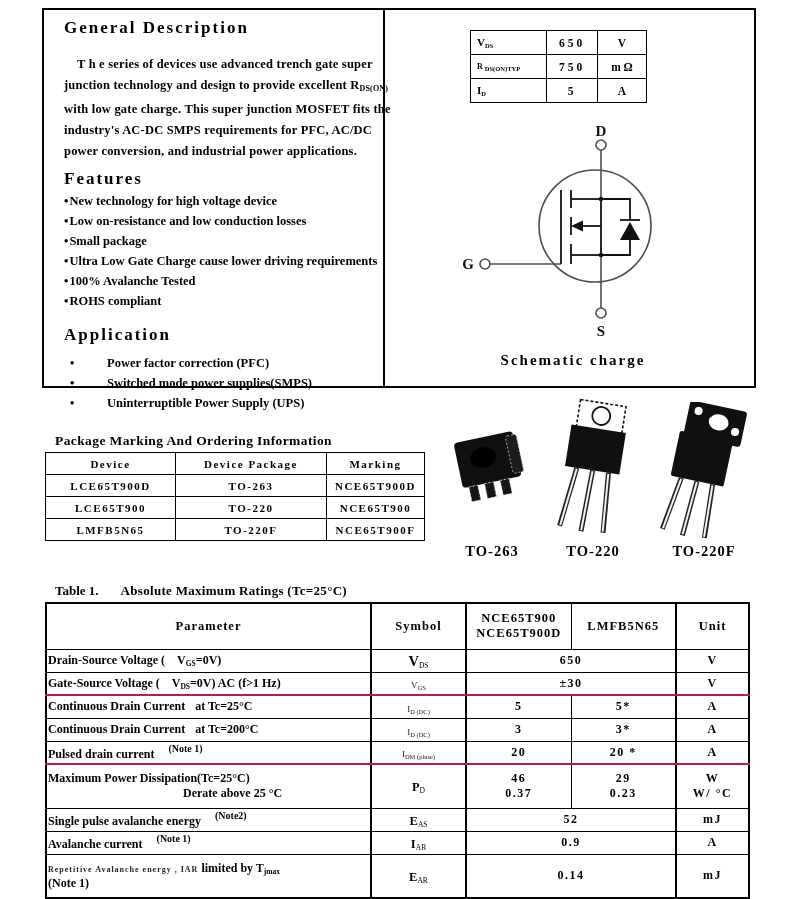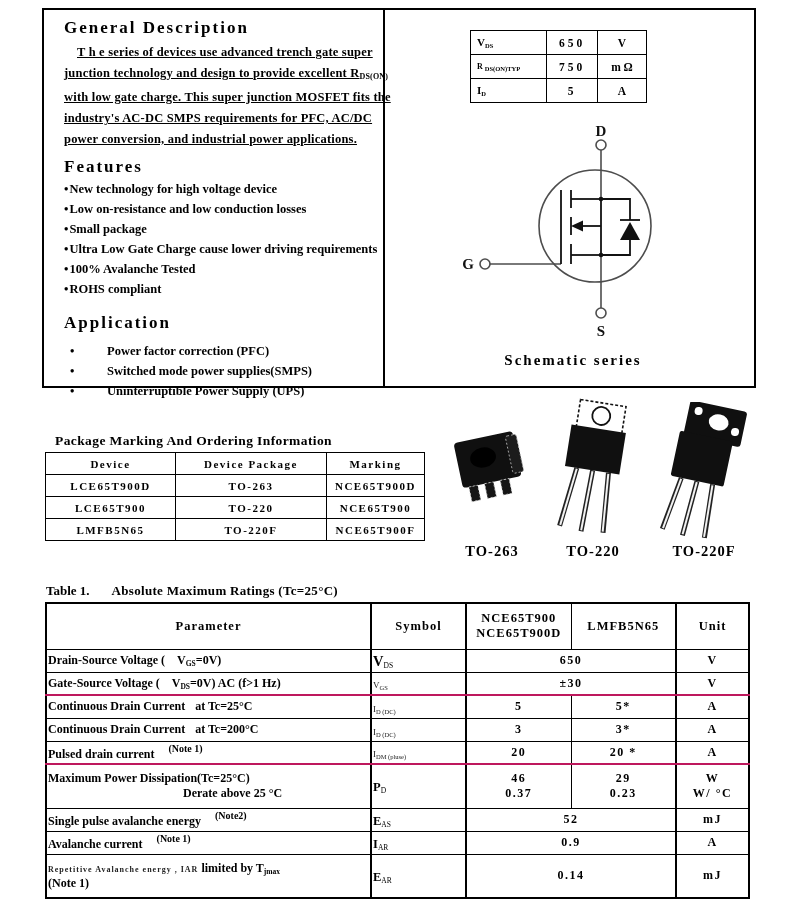--- a/index.html
+++ b/index.html
@@ -5,21 +5,21 @@
   html,body{margin:0;padding:0;background:#fff;}
   .page{position:relative;width:794px;height:899px;background:#ffffff;color:#000;
         font-family:"Liberation Serif","DejaVu Serif",serif;overflow:hidden;}
 
   
   .top-box{position:absolute;left:42px;top:8px;width:714px;height:380px;border:2px solid #000;box-sizing:border-box;}
   .top-left{position:absolute;left:0;top:0;width:341px;height:100%;border-right:2px solid #000;box-sizing:border-box;padding:8px 8px 0 20px;}
   .top-right{position:absolute;left:341px;top:0;right:0;bottom:0;}
 
   .sec-title{font-size:17px;font-weight:700;letter-spacing:2px;line-height:20px;}
-  .desc{margin-top:4px;text-decoration:underline;}
+  .desc{margin-top:16px;}
   .desc-line{font-size:12.5px;font-weight:600;line-height:21px;letter-spacing:.2px;white-space:nowrap;}
   .desc-line.indent{text-indent:13px;}
   .sub{font-size:8px;vertical-align:-2px;}
   .features-title{margin:7px 0 2px 0;}
   .feature-item{font-size:12.5px;font-weight:600;line-height:20px;white-space:nowrap;}
   .feature-item .bullet{margin-right:1px;}
   .app-title{margin:14px 0 8px 0;}
   .app-item{display:flex;font-size:12.5px;font-weight:600;line-height:20px;white-space:nowrap;}
   .app-item .bullet{width:43px;padding-left:6px;box-sizing:border-box;}
 
@@ -42,41 +42,41 @@
   .ordering-table th,.ordering-table td{border:1.5px solid #000;height:19px;text-align:center;
       font-size:11px;letter-spacing:1.5px;}
   .ordering-table th{font-weight:700;}
   .ordering-table td{font-weight:600;}
   .col-dev{width:127px;} .col-pkg{width:148px;} .col-mark{width:95px;}
 
   .pkg{position:absolute;}
   .pkg-cap{position:absolute;top:543px;text-align:center;font-size:14.5px;font-weight:700;letter-spacing:1px;}
 
   
-  .r-title{position:absolute;left:46px;top:583px;font-size:13px;}
+  .r-title{position:absolute;left:55px;top:583px;font-size:13px;}
   .r-label{font-weight:700;}
   .r-text{font-weight:600;margin-left:22px;letter-spacing:.3px;}
   .ratings-table{position:absolute;left:45px;top:602px;width:703px;border-collapse:collapse;table-layout:fixed;
       border:2px solid #000;border-bottom:3px solid #000;}
   .ratings-table th,.ratings-table td{border:1px solid #000;vertical-align:middle;box-sizing:border-box;}
   .ratings-table .hdr{font-size:12.5px;font-weight:700;text-align:center;letter-spacing:1px;}
   .h46{height:46px;} .h23{height:23px;} .h44{height:44px;}
   .c-param{border-right:2px solid #000 !important;}
   .c-sym{border-right:2px solid #000 !important;}
   .c-unit{border-left:2px solid #000 !important;}
   .thickb th,.thickb td{border-bottom:2px solid #be185d;}
   .param{text-align:left;font-size:12px;font-weight:600;}
   .param .psym{margin-left:12px;}
   .param .psub{font-size:7.5px;vertical-align:-2px;}
   .param .cond{margin-left:10px;}
   .param .note{font-size:10px;font-weight:700;vertical-align:6px;margin-left:14px;}
   .derate{padding-left:135px;}
   .note2{font-weight:700;}
   .tinytext{font-size:8px;letter-spacing:1px;color:#222;margin-right:3px;}
-  .symcell{}
+  .symcell{text-align:center;}
   .symcell .sm-main{font-size:12.5px;font-weight:600;}
   .symcell .sm-main.big{font-size:14.5px;}
   .symcell .sm-sub{font-size:7.5px;vertical-align:-2px;}
   .symcell.tiny .sm-main{font-size:9px;font-weight:400;color:#222;}
   .symcell.tiny .sm-sub{font-size:6.5px;color:#222;}
   .val{text-align:center;font-size:12px;font-weight:600;letter-spacing:1.5px;}
 </style>
 </head>
 <body>
 
@@ -170,21 +170,21 @@
           <polygon points="207,104 197,122 217,122"></polygon>
           <circle cx="178" cy="81" r="2.3"></circle>
           <circle cx="178" cy="137" r="2.3"></circle>
         </g>
         <g font-family="Liberation Serif, DejaVu Serif, serif" font-size="15" font-weight="bold" fill="#111" text-anchor="middle">
           <text x="178" y="18">D</text>
           <text x="45" y="151">G</text>
           <text x="178" y="218">S</text>
         </g>
       </svg>
-      <div class="schem-cap">Schematic series</div>
+      <div class="schem-cap">Schematic charge</div>
     </div>
   </div>
 
   <div class="ordering-title">Package Marking And Ordering Information</div>
 
   <table class="ordering-table">
     <tbody>
         <tr>
       <th class="col-dev">Device</th>
       <th class="col-pkg">Device Package</th>

